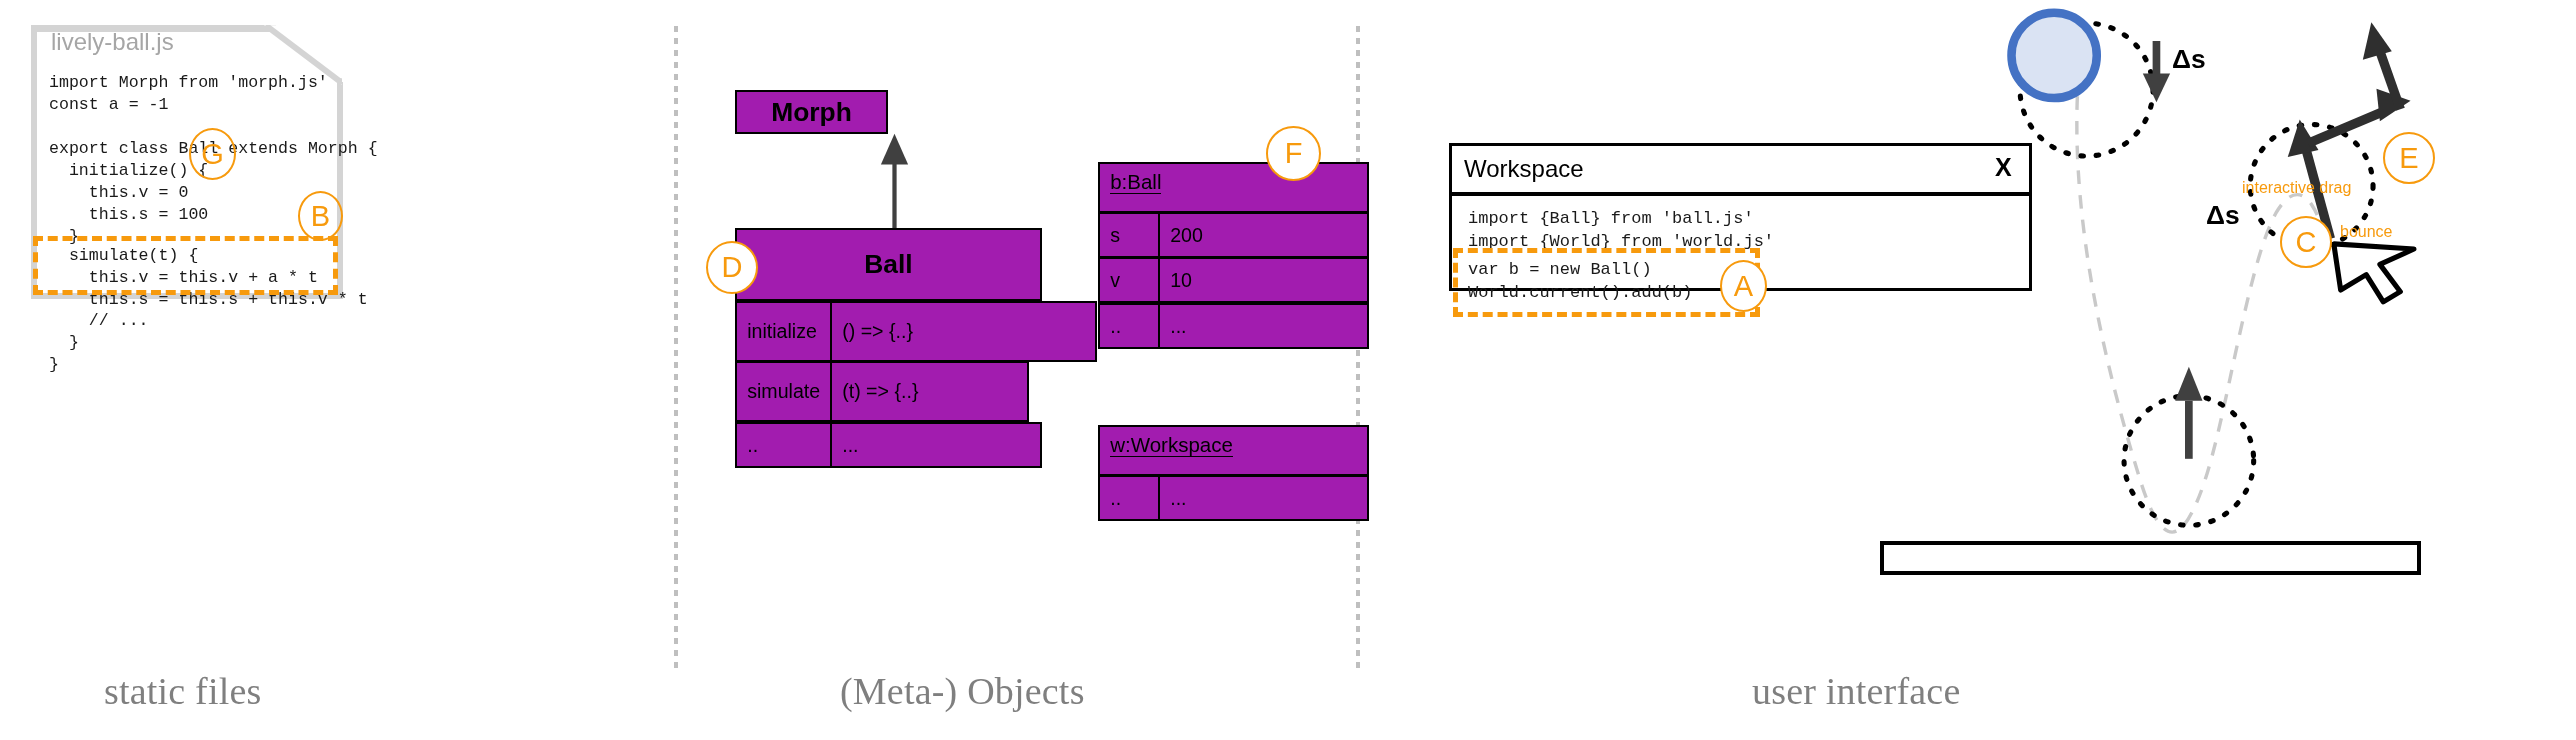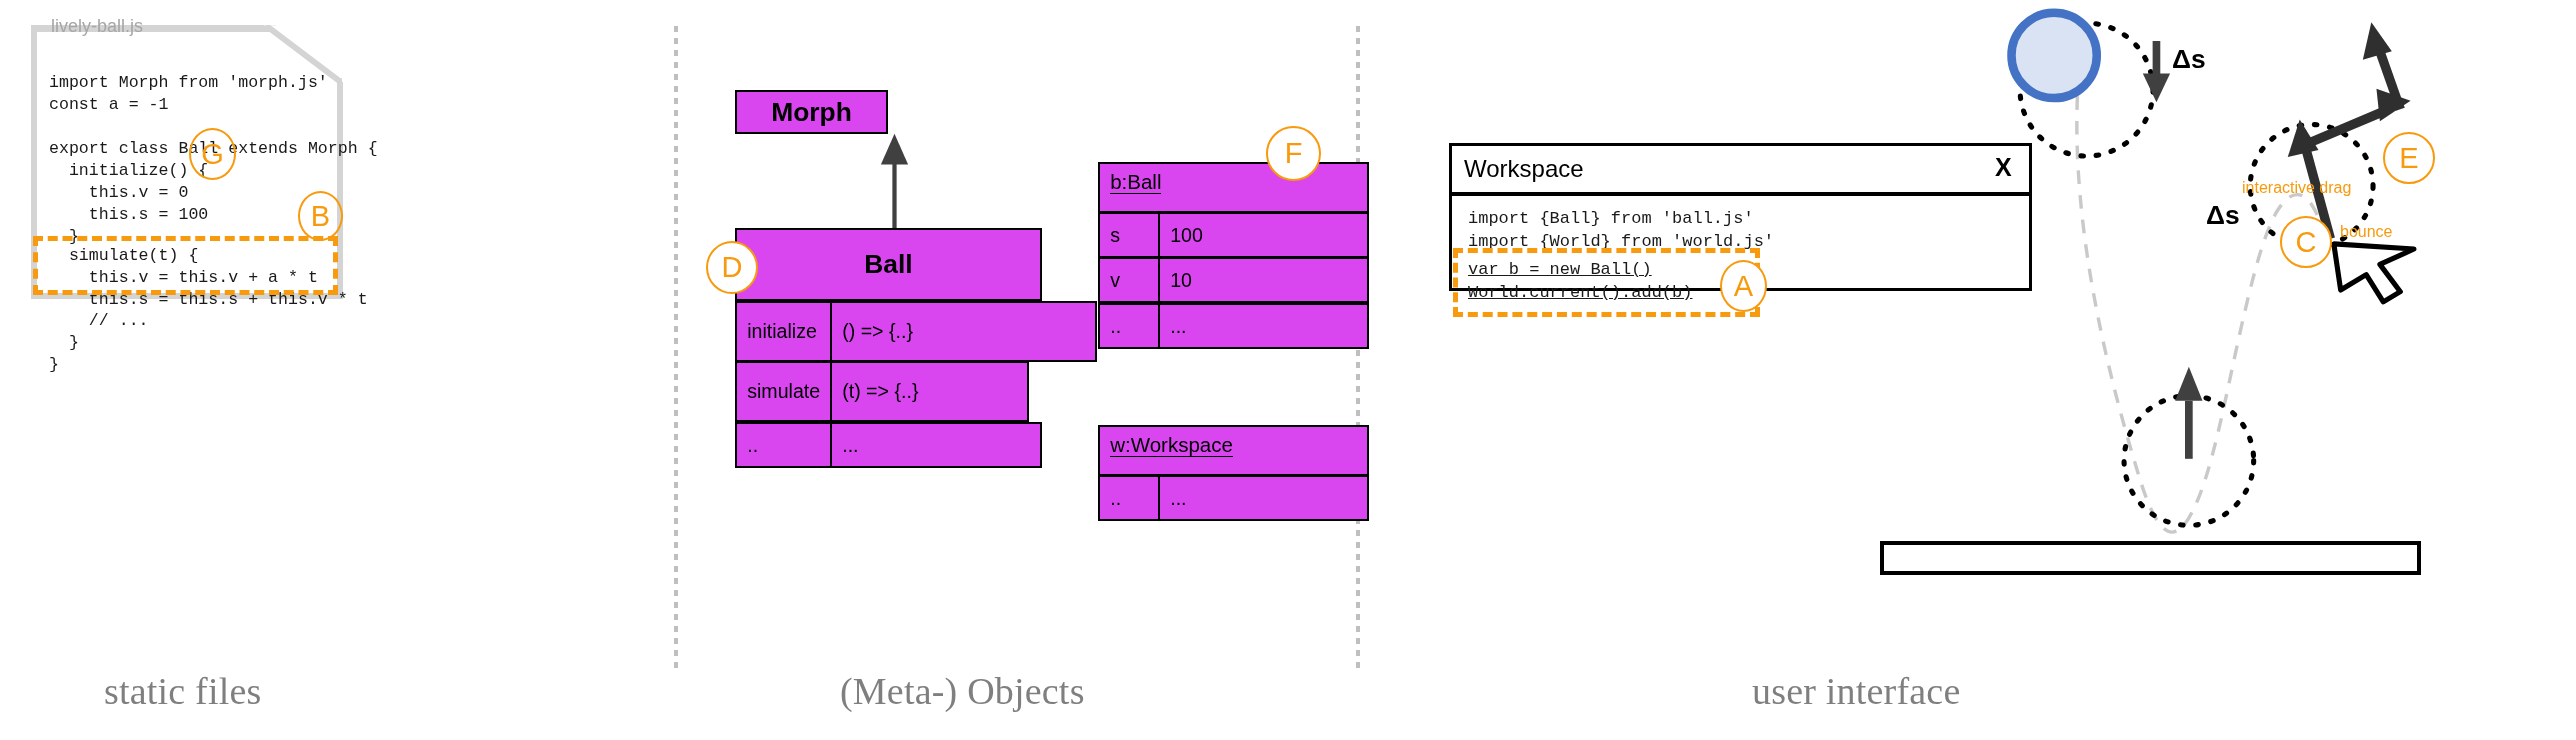--- a/index.html
+++ b/index.html
@@ -31,21 +31,21 @@
   
   .dash-box{position:absolute;border:5.1px dashed #f79a0d;box-sizing:border-box;}
 
   
   .callout{position:absolute;border:2.6px solid #f79a0d;border-radius:50%;
     color:#f79a0d;font-size:29px;font-family:"Liberation Sans",sans-serif;
     display:flex;align-items:center;justify-content:center;background:transparent;
     width:39px;height:44px;}
 
   
-  .uml-box{position:absolute;border:2.6px solid #000;background:#d946ef;box-sizing:border-box;}
+  .uml-box{position:absolute;border:2.6px solid #000;background:#a21caf;box-sizing:border-box;}
   .uml-title{display:flex;align-items:center;justify-content:center;
     font-weight:bold;font-size:26.4px;color:#000;font-family:"Liberation Sans",sans-serif;}
   .uml-cell{font-size:19.6px;color:#000;display:flex;align-items:center;
     padding-left:10.2px;font-family:"Liberation Sans",sans-serif;box-sizing:border-box;}
   .uml-cell.left{border-right:2.6px solid #000;}
 
   .obj-title{font-size:20.5px;color:#000;padding:6px 0 4.3px 10.2px;
     font-family:"Liberation Sans",sans-serif;}
   .obj-title span{border-bottom:1.7px solid #000;}
   #ws-title{position:absolute;left:1449px;top:143px;width:583px;height:53px;
@@ -77,21 +77,21 @@
 <div id="file-card"></div>
 <div id="file-card-top" style="width:245px;"></div>
 <div id="file-card-right"></div>
 
 <svg id="file-fold" viewBox="0 0 92 70" width="78" height="60">
   <polygon points="0,0 92,70 92,0" fill="#ffffff"></polygon>
   <polyline points="2,0 92,68" stroke="#d4d4d4" stroke-width="7" fill="none"></polyline>
   <polyline points="88,66 92,66" stroke="#d4d4d4" stroke-width="7" fill="none"></polyline>
 </svg>
 
-<div class="file-title" style="left:51px;top:16px;font-size:18px;">lively-ball.js</div>
+<div class="file-title" style="left:51px;top:28px;font-size:24px;">lively-ball.js</div>
 
 <div class="code-left" style="left:49px;top:72px;" id="codeA">import Morph from 'morph.js'
 const a = -1
 
 export class Ball extends Morph {
   initialize() {
     this.v = 0
     this.s = 100
   }</div>
 <div class="code-left" style="left:49px;top:245px;" id="codeB">  simulate(t) {
@@ -142,21 +142,21 @@
 <div class="callout" style="left:706px;top:241px;width:48px;height:49px;background:#fff;">D</div>
 
 <div class="uml-box" style="left:1098px;top:162px;width:271px;height:51px;">
   <div class="obj-title">
     <span>b:Ball</span>
   </div>
 </div>
 <div class="uml-box" style="left:1098px;top:212px;width:271px;height:46px;">
   <div style="display:flex;height:100%;">
     <div class="uml-cell left" style="width:60px;">s</div>
-    <div class="uml-cell" style="flex:1;">100</div>
+    <div class="uml-cell" style="flex:1;">200</div>
   </div>
 </div>
 <div class="uml-box" style="left:1098px;top:257px;width:271px;height:46px;">
   <div style="display:flex;height:100%;">
     <div class="uml-cell left" style="width:60px;">v</div>
     <div class="uml-cell" style="flex:1;border-radius:21px;">10</div>
   </div>
 </div>
 <div class="uml-box" style="left:1098px;top:303px;width:271px;height:46px;">
   <div style="display:flex;height:100%;">
@@ -181,21 +181,21 @@
 
 <div class="caption" style="left:840px;top:669px;">(Meta-) Objects</div>
 
 <div id="ws-title"></div>
 <div class="ws-label" style="left:1464px;top:155px;font-size:24px;">Workspace</div>
 <div class="ws-x" style="left:1995px;top:153px;">X</div>
 <div id="ws-body"></div>
 
 <div class="code-ws" style="left:1468px;top:207px;" id="wsA">import {Ball} from 'ball.js'
 import {World} from 'world.js'</div>
-<div class="code-ws" style="left:1468px;top:258px;text-decoration:underline;" id="wsB">var b = new Ball()
+<div class="code-ws" style="left:1468px;top:258px;" id="wsB">var b = new Ball()
 World.current().add(b)</div>
 
 <div class="dash-box" style="left:1453px;top:248px;width:307px;height:69px;"></div>
 <div class="callout" style="left:1720px;top:260px;width:43px;height:48px;background:#fff;">A</div>
 
 <svg class="abs" style="left:1858px;top:0px;" width="718" height="597" viewBox="0 0 842 700">
 
   <path d="M 262 55 C 240 230 290 430 330 560 C 352 632 372 640 392 600 C 415 556 430 470 448 390
            C 462 328 474 280 490 250 C 505 224 520 222 532 240 C 544 258 548 282 548 300" stroke="#c9c9c9" stroke-width="4" fill="none" stroke-dasharray="16 13"></path>
 

